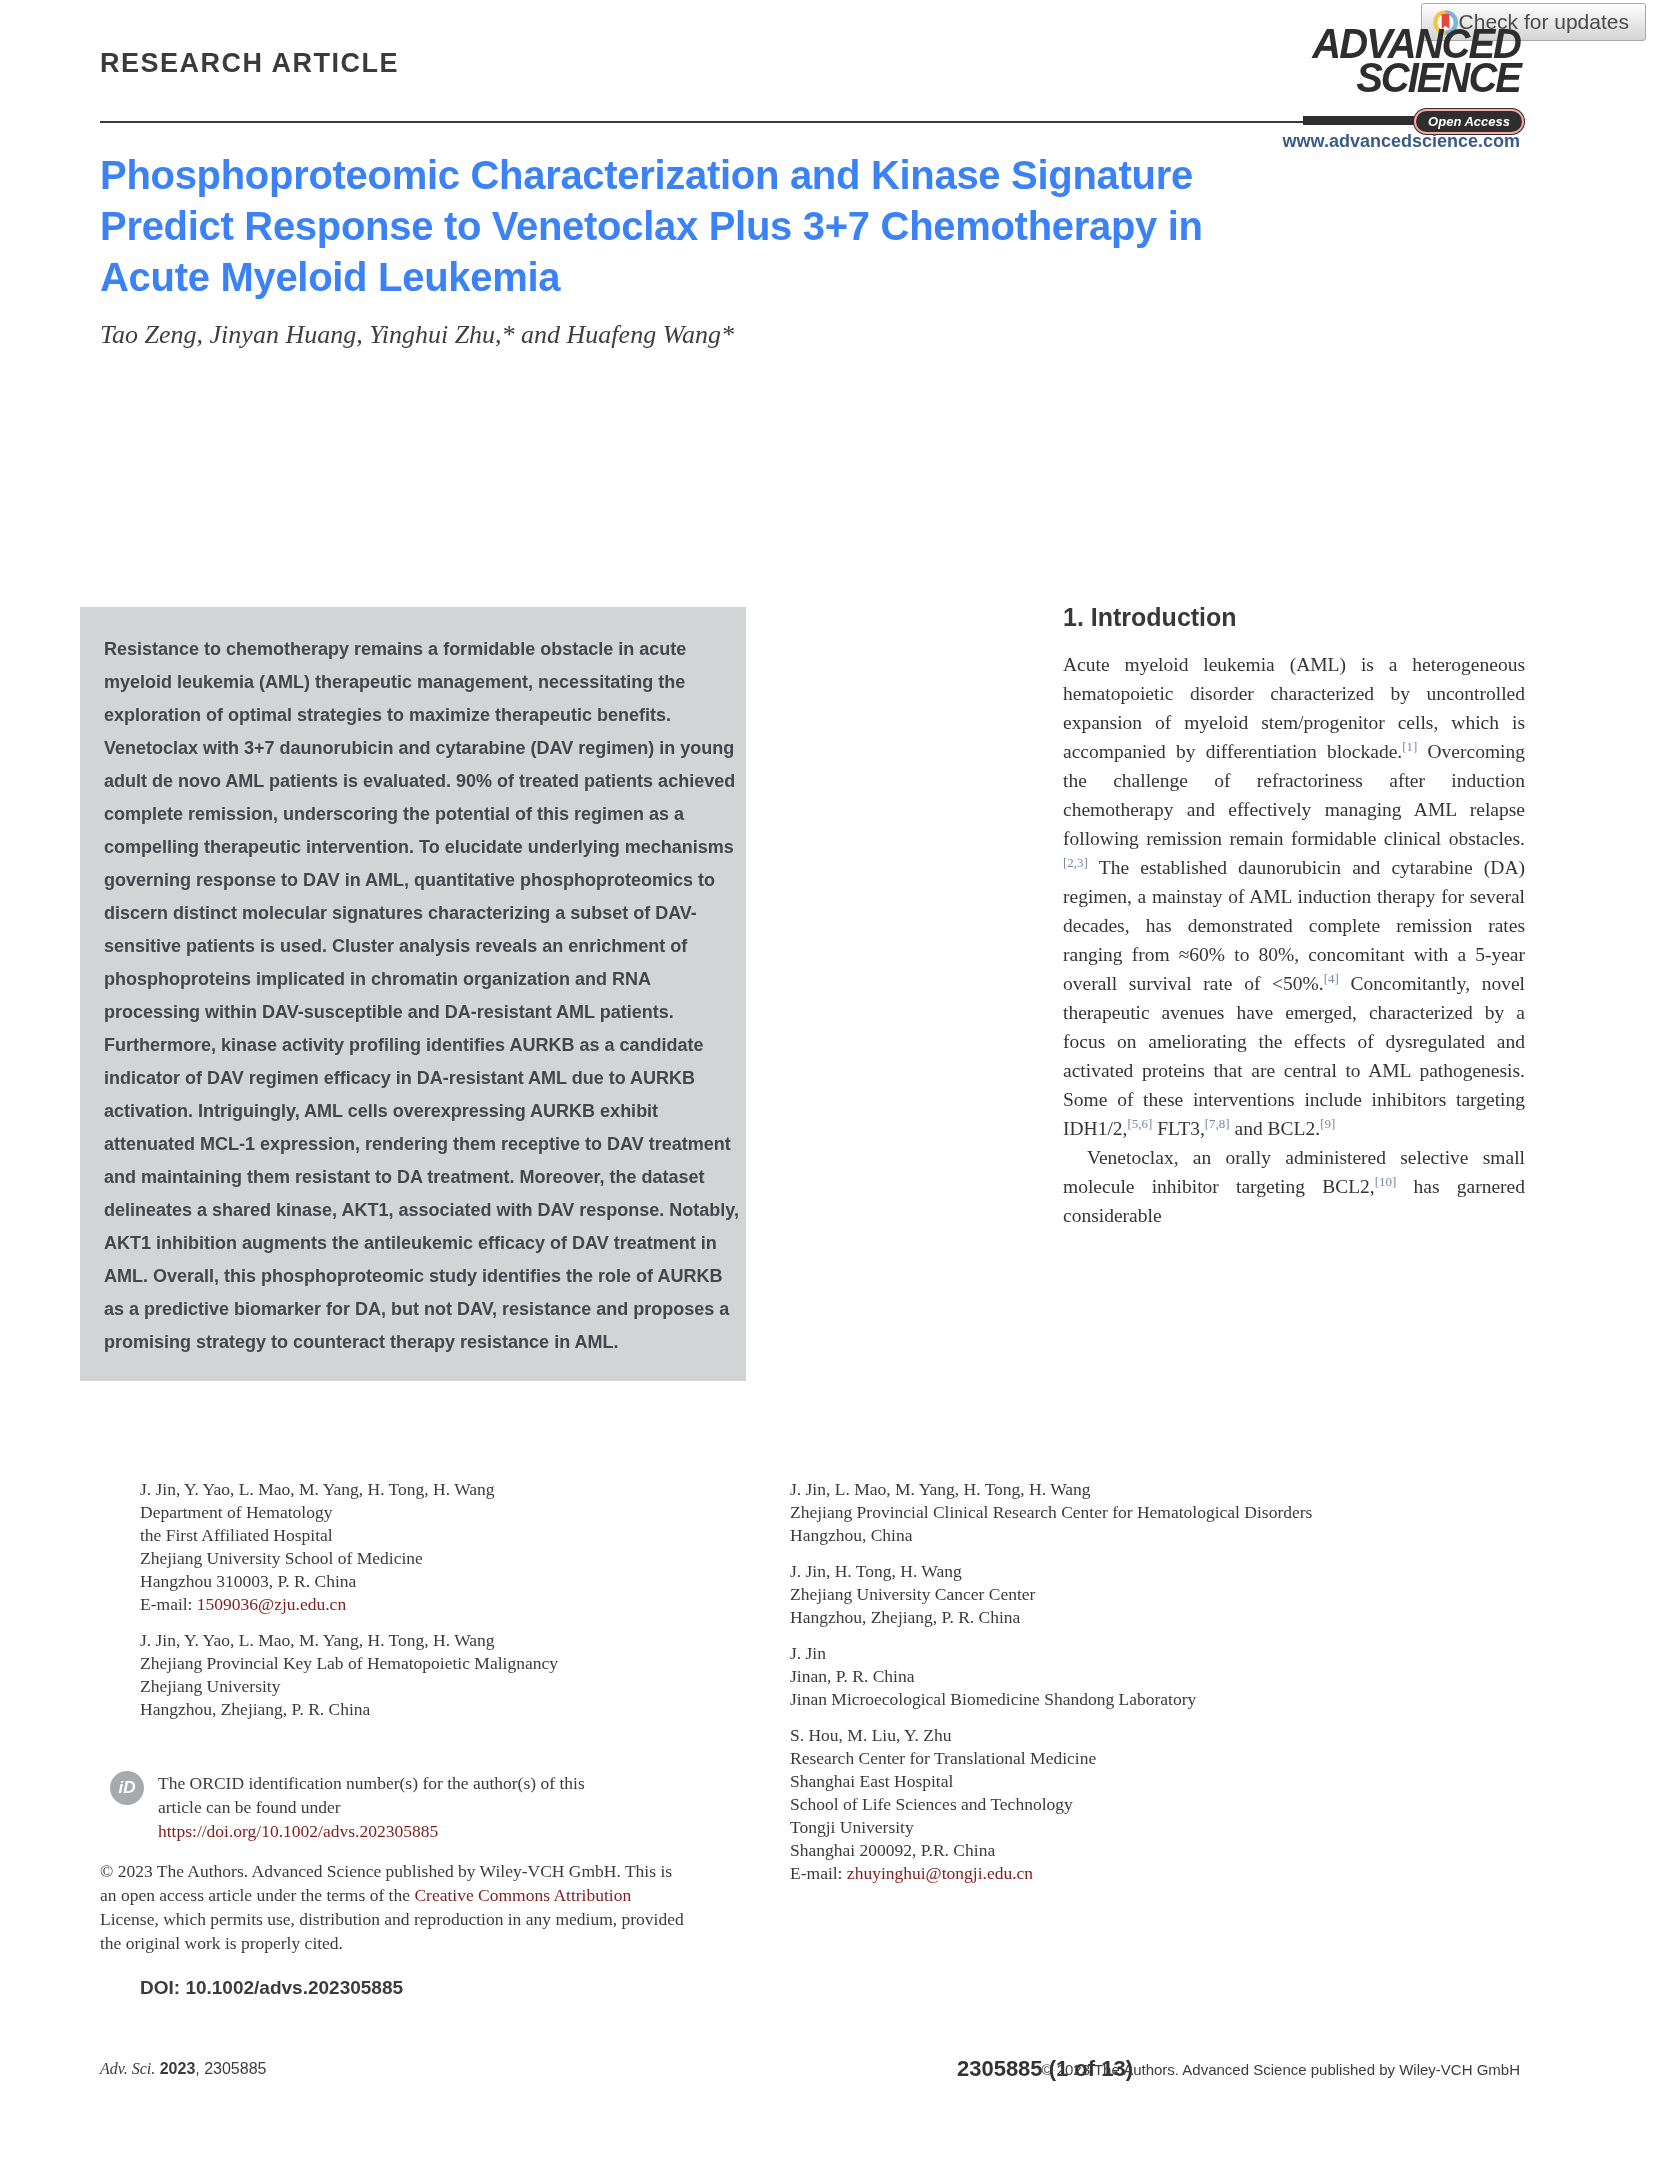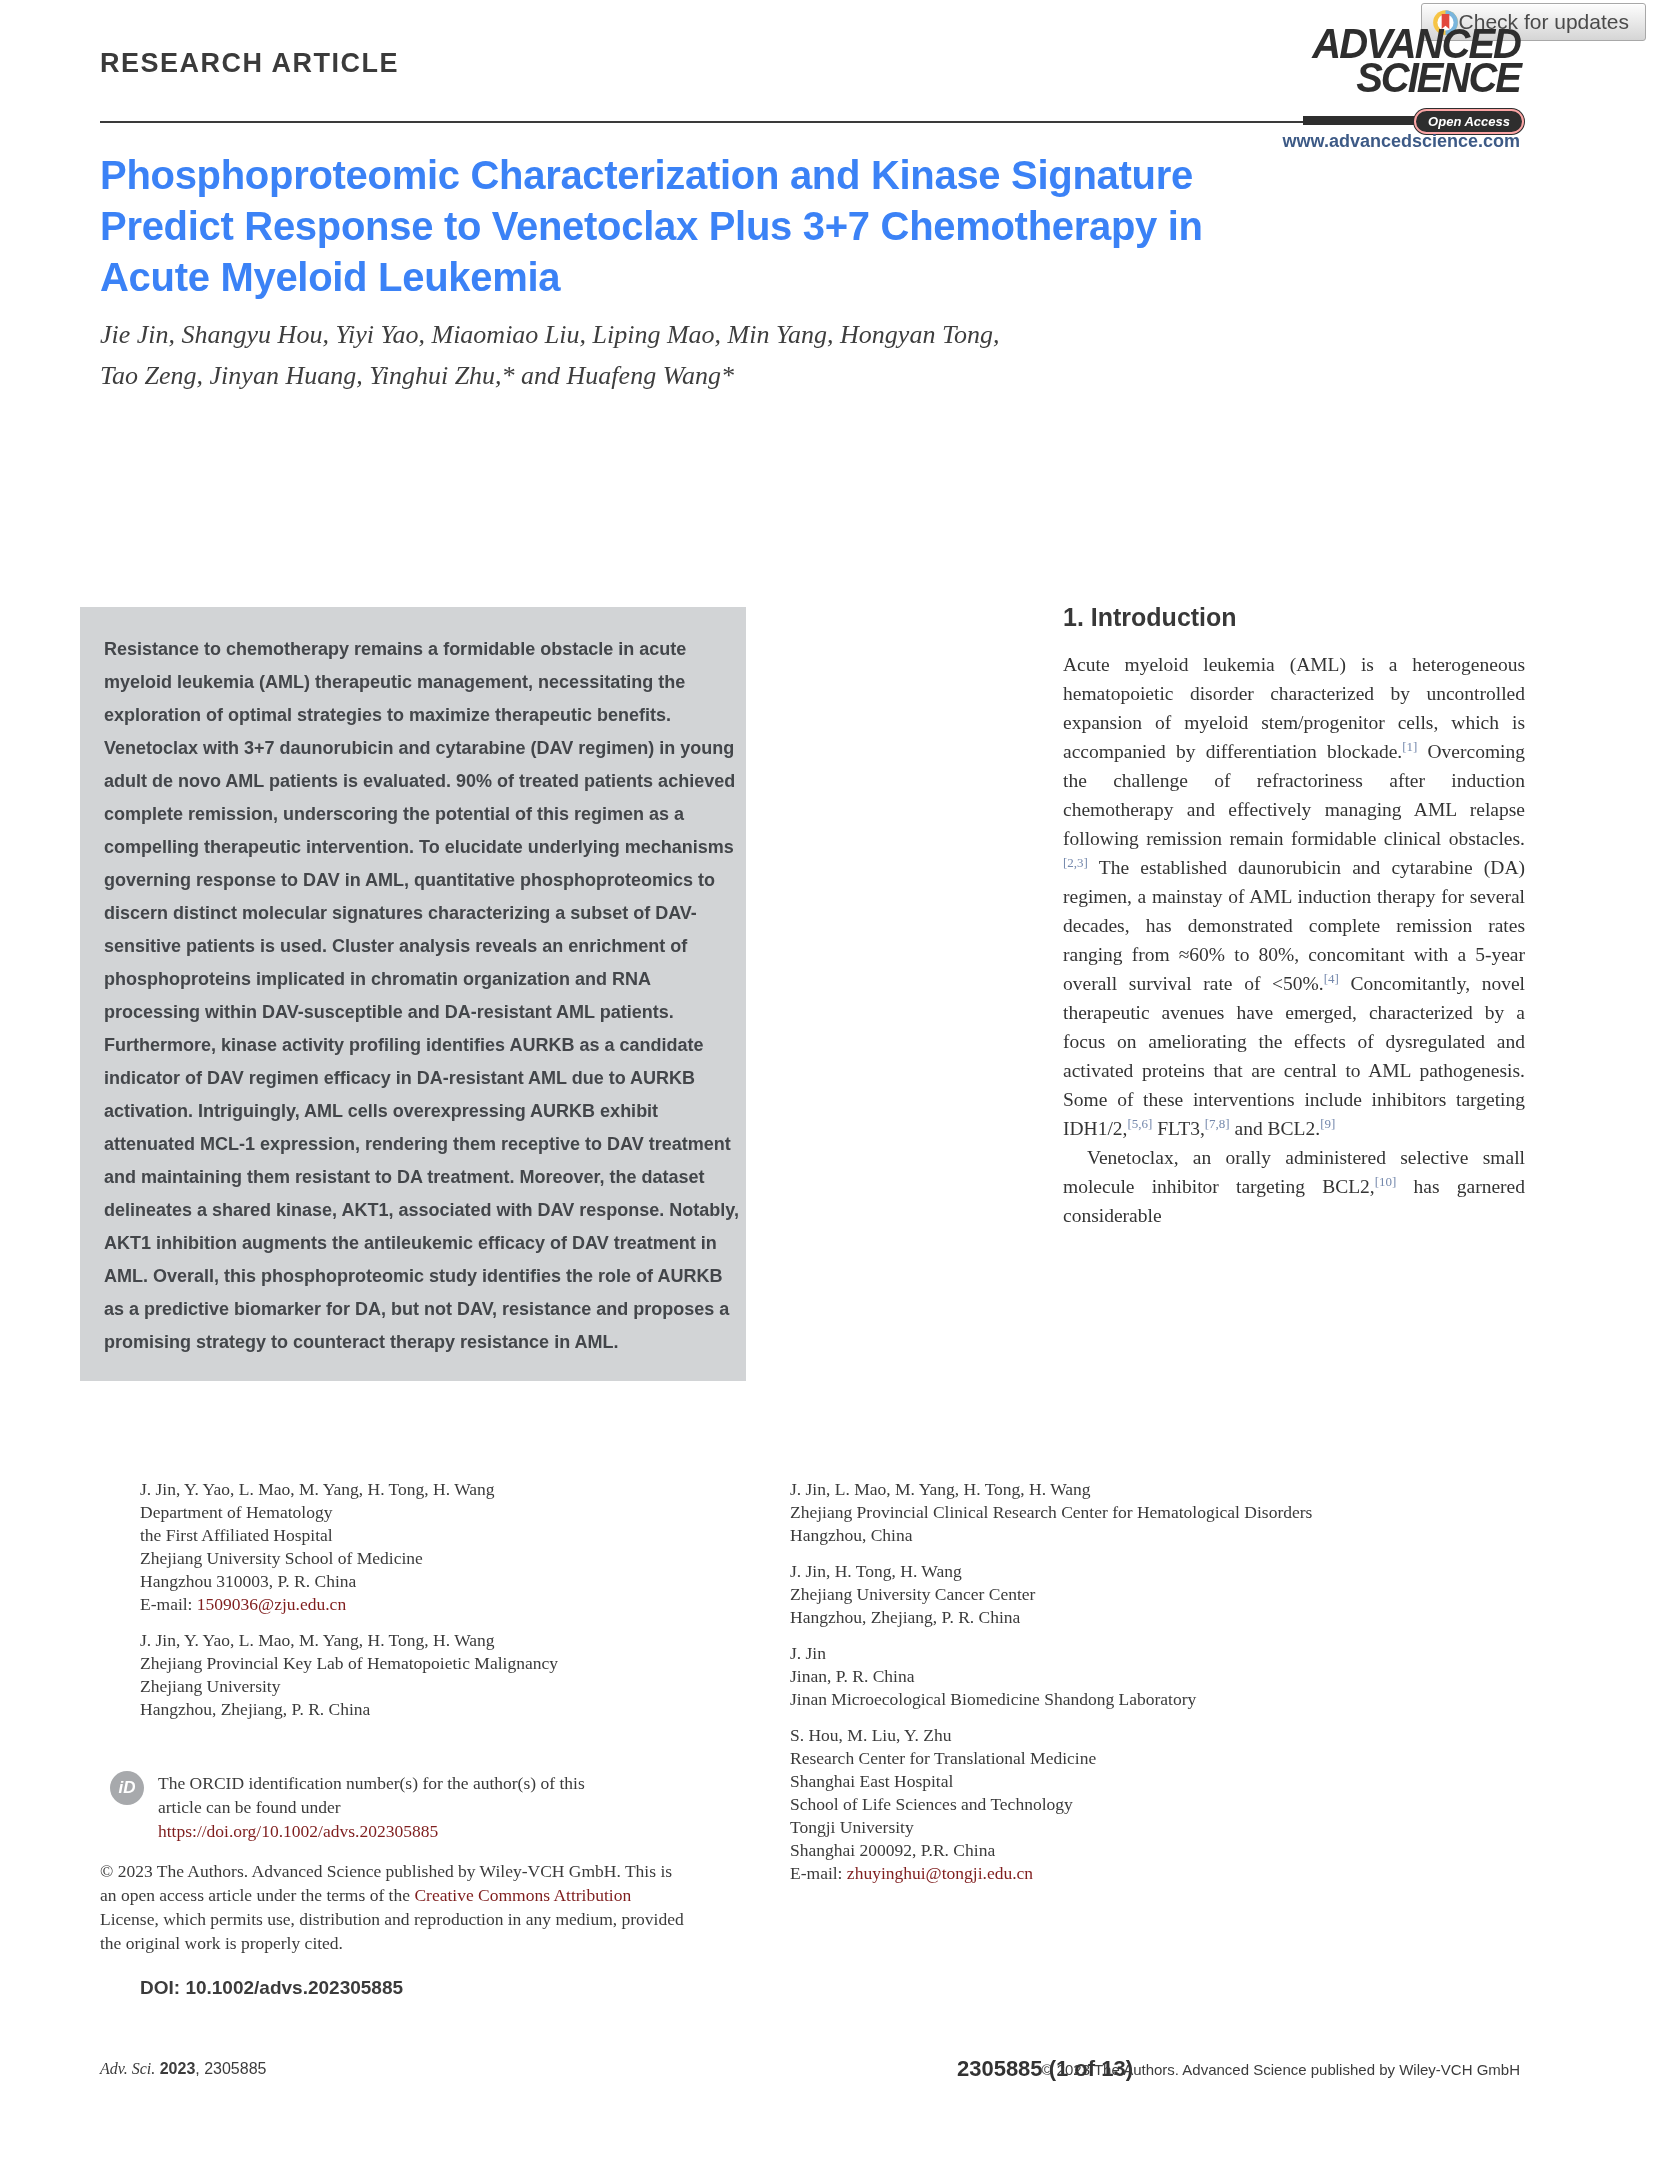--- a/index.html
+++ b/index.html
@@ -95,21 +95,20 @@
     <span class="oa-pill">Open Access</span>
   </div>
   <a class="site-url">www.advancedscience.com</a>
 
   <div class="title">
       <div>Phosphoproteomic Characterization and Kinase Signature</div>
       <div>Predict Response to Venetoclax Plus 3+7 Chemotherapy in</div>
       <div>Acute Myeloid Leukemia</div>
     </div>
   <div class="authors">
-    <div>Jie Jin, Shangyu Hou, Yiyi Yao, Miaomiao Liu, Liping Mao, Min Yang, Hongyan Tong,</div>
     <div>Tao Zeng, Jinyan Huang, Yinghui Zhu,* and Huafeng Wang*</div>
   </div>
 
   <div class="abstract">
     <p>Resistance to chemotherapy remains a formidable obstacle in acute myeloid leukemia (AML) therapeutic management, necessitating the exploration of optimal strategies to maximize therapeutic benefits. Venetoclax with 3+7 daunorubicin and cytarabine (DAV regimen) in young adult de novo AML patients is evaluated. 90% of treated patients achieved complete remission, underscoring the potential of this regimen as a compelling therapeutic intervention. To elucidate underlying mechanisms governing response to DAV in AML, quantitative phosphoproteomics to discern distinct molecular signatures characterizing a subset of DAV-sensitive patients is used. Cluster analysis reveals an enrichment of phosphoproteins implicated in chromatin organization and RNA processing within DAV-susceptible and DA-resistant AML patients. Furthermore, kinase activity profiling identifies AURKB as a candidate indicator of DAV regimen efficacy in DA-resistant AML due to AURKB activation. Intriguingly, AML cells overexpressing AURKB exhibit attenuated MCL-1 expression, rendering them receptive to DAV treatment and maintaining them resistant to DA treatment. Moreover, the dataset delineates a shared kinase, AKT1, associated with DAV response. Notably, AKT1 inhibition augments the antileukemic efficacy of DAV treatment in AML. Overall, this phosphoproteomic study identifies the role of AURKB as a predictive biomarker for DA, but not DAV, resistance and proposes a promising strategy to counteract therapy resistance in AML.</p>
   </div>
 
   <div class="intro-head">1. Introduction</div>
   <div class="intro">
       <p>Acute myeloid leukemia (AML) is a heterogeneous hematopoietic disorder characterized by uncontrolled expansion of myeloid stem/progenitor cells, which is accompanied by differentiation blockade.<sup class="ref">[1]</sup> Overcoming the challenge of refractoriness after induction chemotherapy and effectively managing AML relapse following remission remain formidable clinical obstacles.<sup class="ref">[2,3]</sup> The established daunorubicin and cytarabine (DA) regimen, a mainstay of AML induction therapy for several decades, has demonstrated complete remission rates ranging from ≈60% to 80%, concomitant with a 5-year overall survival rate of &lt;50%.<sup class="ref">[4]</sup> Concomitantly, novel therapeutic avenues have emerged, characterized by a focus on ameliorating the effects of dysregulated and activated proteins that are central to AML pathogenesis. Some of these interventions include inhibitors targeting IDH1/2,<sup class="ref">[5,6]</sup> FLT3,<sup class="ref">[7,8]</sup> and BCL2.<sup class="ref">[9]</sup></p>

